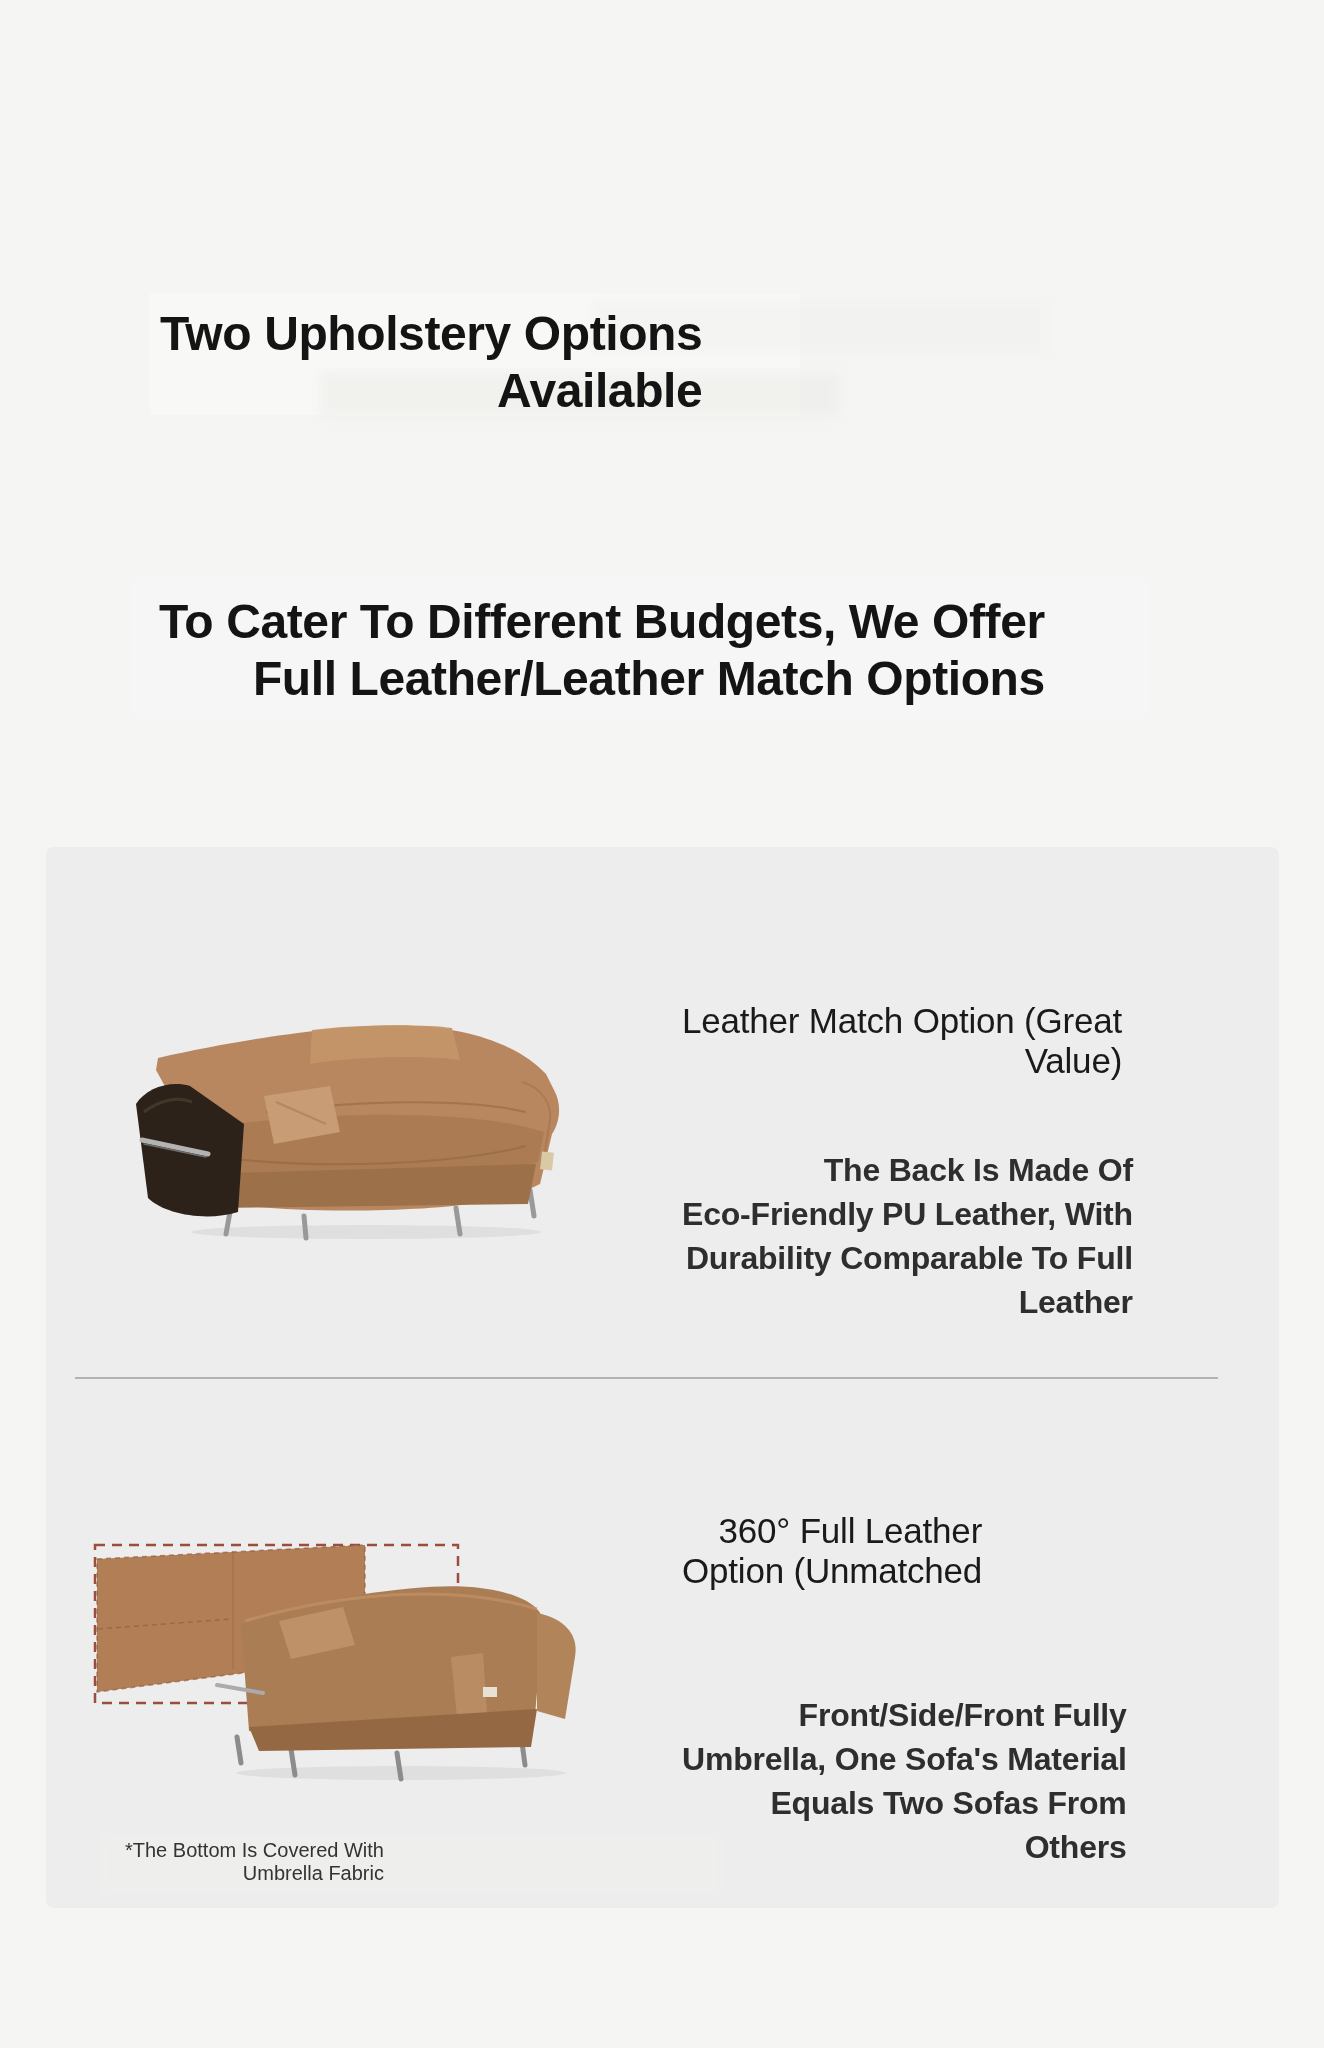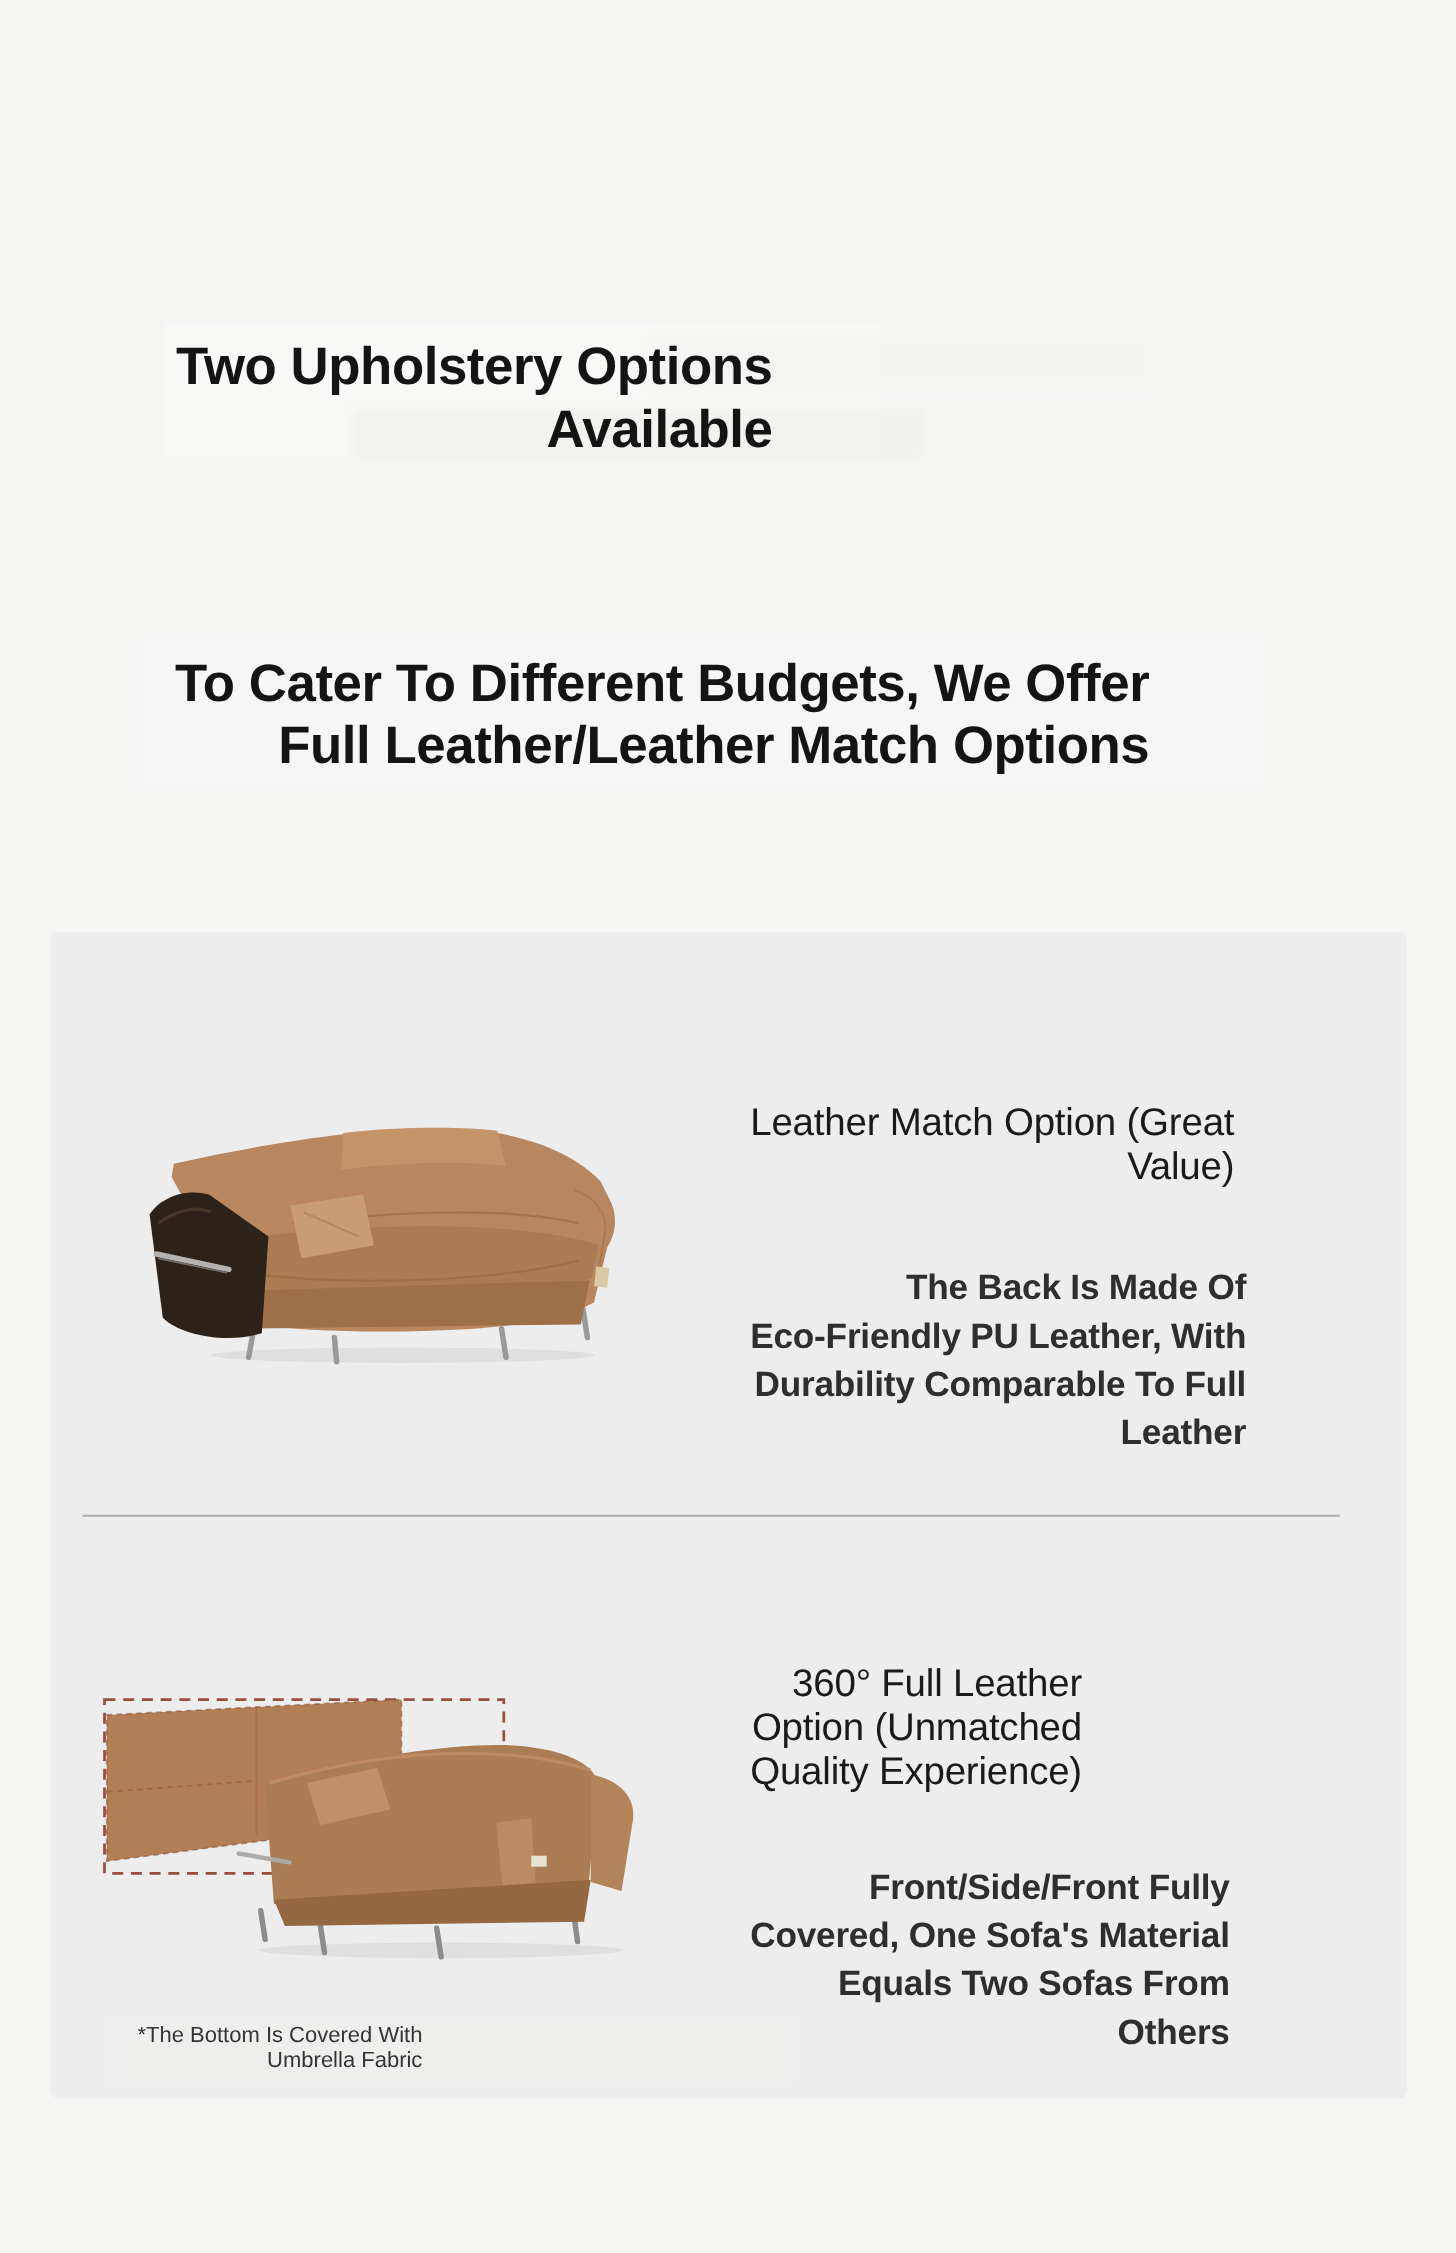--- a/index.html
+++ b/index.html
@@ -157,26 +157,25 @@
       <path d="M446,76 C476,82 488,100 484,120 L474,182 L446,174 Z" fill="#b28459"></path>
       <path d="M360,120 L392,116 L396,176 L366,180 Z" fill="#bd9068" opacity="0.8"></path>
       <path d="M158,190 L446,172 L440,210 L168,214 Z" fill="#946843"></path>
       <path d="M126,148 L172,156" stroke="#ababab" stroke-width="4" stroke-linecap="round"></path>
       <rect x="392" y="150" width="14" height="10" fill="#e8e2d2"></rect>
     </svg>
 
     <div class="h3 h3-2">
       <div>360° Full Leather</div>
       <div>Option (Unmatched</div>
-      <div>Quality Experience)</div>
     </div>
 
     <div class="body-text body-2">
       <div>Front/Side/Front Fully</div>
-      <div>Covered, One Sofa's Material</div>
+      <div>Umbrella, One Sofa's Material</div>
       <div>Equals Two Sofas From</div>
       <div>Others</div>
     </div>
 
     <div class="ghost g5"></div>
 
     <div class="footnote">
       <div>*The Bottom Is Covered With</div>
       <div>Umbrella Fabric</div>
     </div>

